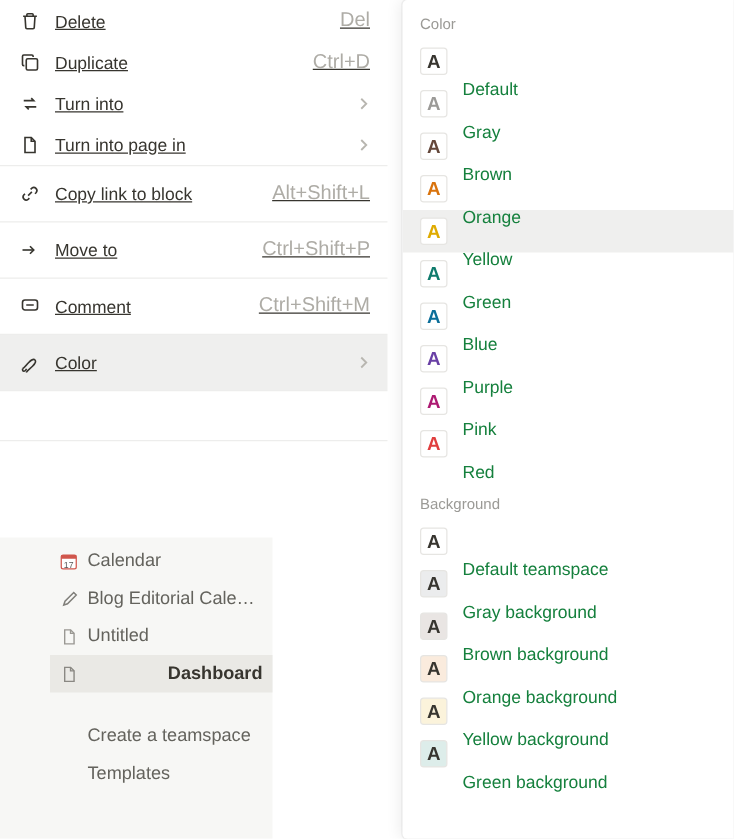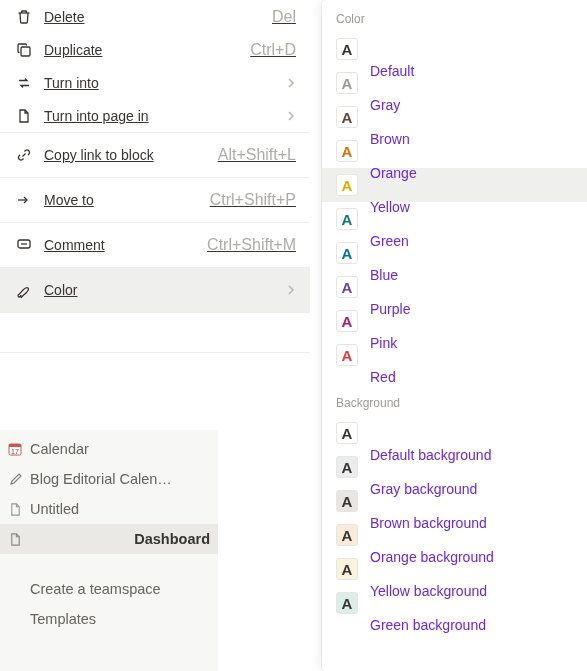--- a/index.html
+++ b/index.html
@@ -70,20 +70,21 @@
     padding-top: 4px;
     height: 241px;
   }
   .side-item {
     height: 30px;
     display: flex;
     align-items: center;
     padding: 0 8px 0 4px;
     cursor: pointer;
     color: #64635d;
+    margin-left: 40px;
   }
   .side-item .sicon {
     width: 22px;
     height: 22px;
     display: flex;
     align-items: center;
     justify-content: center;
     margin-right: 4px;
     font-size: 15px;
   }
@@ -140,21 +141,21 @@
     display: flex;
     align-items: center;
     justify-content: center;
     font-weight: 600;
     font-size: 15px;
     margin-right: 12px;
     background: #fff;
     font-family: inherit;
   }
   .color-item .clabel {
-    color: #6d28d9;
+    color: #15803d;
     margin-top: 44px;
   }
   .section-gap { height: 18px; }
 
   svg { display: block; }
 </style>
 </head>
 <body>
 
 <div class="context-menu">
@@ -359,21 +360,21 @@
   <div class="color-item">
     <span class="swatch" style="color:#e03e3e">A</span>
     <span class="clabel">Red</span>
   </div>
 
   <div class="section-gap"></div>
   <div class="section-title">Background</div>
 
   <div class="color-item">
     <span class="swatch" style="background:#ffffff;color:#37352f">A</span>
-    <span class="clabel">Default background</span>
+    <span class="clabel">Default teamspace</span>
   </div>
   <div class="color-item">
     <span class="swatch" style="background:#ebeced;color:#37352f">A</span>
     <span class="clabel">Gray background</span>
   </div>
   <div class="color-item">
     <span class="swatch" style="background:#e9e5e3;color:#37352f">A</span>
     <span class="clabel">Brown background</span>
   </div>
   <div class="color-item">

